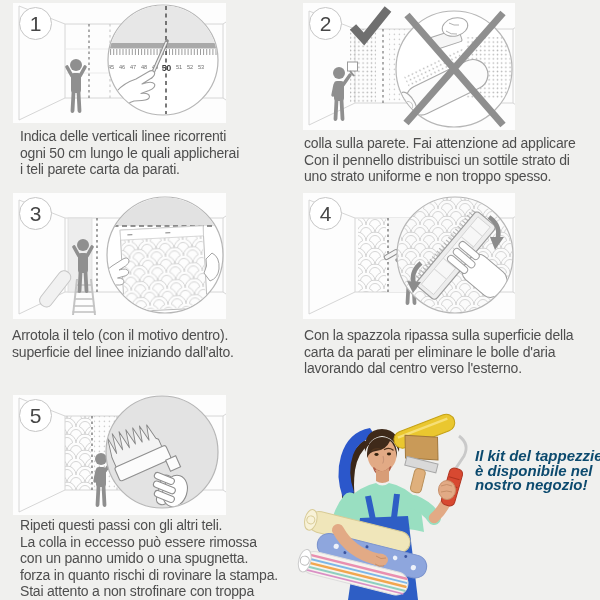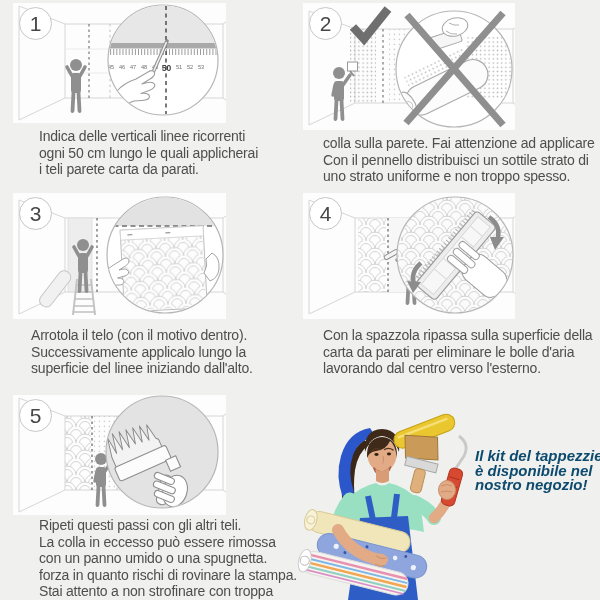--- a/index.html
+++ b/index.html
@@ -9,21 +9,21 @@
   figure.panel svg{display:block;width:100%;height:100%;}
   .badge{position:absolute;left:6px;top:4px;width:31px;height:31px;border:1.5px solid #c6c6c6;
          border-radius:50%;background:#fff;display:flex;align-items:center;justify-content:center;
          font-size:21px;color:#474747;z-index:2;}
   #p1{left:13px;top:3px;width:213px;height:120px;}
   #p2{left:303px;top:3px;width:212px;height:127px;}
   #p3{left:13px;top:193px;width:213px;height:126px;}
   #p4{left:303px;top:193px;width:212px;height:126px;}
   #p5{left:13px;top:395px;width:213px;height:120px;}
   .caption{position:absolute;margin:0;font-size:14px;line-height:16.5px;letter-spacing:-0.2px;}
-  .caption span{display:block;white-space:nowrap;margin-left:19px;}
+  .caption span{display:block;white-space:nowrap;}
   #c1{left:20px;top:128px;}
   #c2{left:304px;top:135px;}
   #c3{left:12px;top:327px;}
   #c4{left:304px;top:327px;}
   #c5{left:20px;top:517px;}
   .promo-text{position:absolute;left:475px;top:449px;font-size:15px;line-height:14.5px;
               font-weight:700;color:#0c4a6e;font-style:italic;}
   .promo-text span{display:block;white-space:nowrap;}
   .photo{position:absolute;left:280px;top:406px;width:205px;height:194px;}
   .photo svg{display:block;width:100%;height:100%;}
@@ -216,21 +216,20 @@
             <rect x="110" y="45" width="81" height="71" fill="url(#scales)"></rect>
           </g>
           <path d="M93,92 Q90,78 99,73 L110,66 Q114.5,63.5 116,67 Q117,70 112.5,73 L106,77 Q114,74.5 115.5,78.5 Q116.5,82 110,83.5 L104.5,85 Q111,85 111,89 Q110.5,92.5 104,92 Q97,92.5 93,92 Z" fill="#ffffff" stroke="#a3a3a3" stroke-width="1"></path>
           <path d="M199,60 Q207,64 206,76 Q205,85 197,88 L191,80 Q195,73 193,66 Z" fill="#ffffff" stroke="#a3a3a3" stroke-width="1"></path>
         </g>
       </g>
     </svg>
   </figure>
   <p class="caption" id="c3">
     <span>Arrotola il telo (con il motivo dentro).</span>
-    <span>Successivamente applicalo lungo la</span>
     <span>superficie del linee iniziando dall'alto.</span>
   </p>
 
   <figure class="panel" id="p4">
     <div class="badge">
       <span>4</span>
     </div>
     <svg viewBox="0 0 212 126">
       <use href="#room120" transform="translate(0,4)"></use>
       <rect x="55" y="25" width="28" height="74" fill="url(#scales)"></rect>

